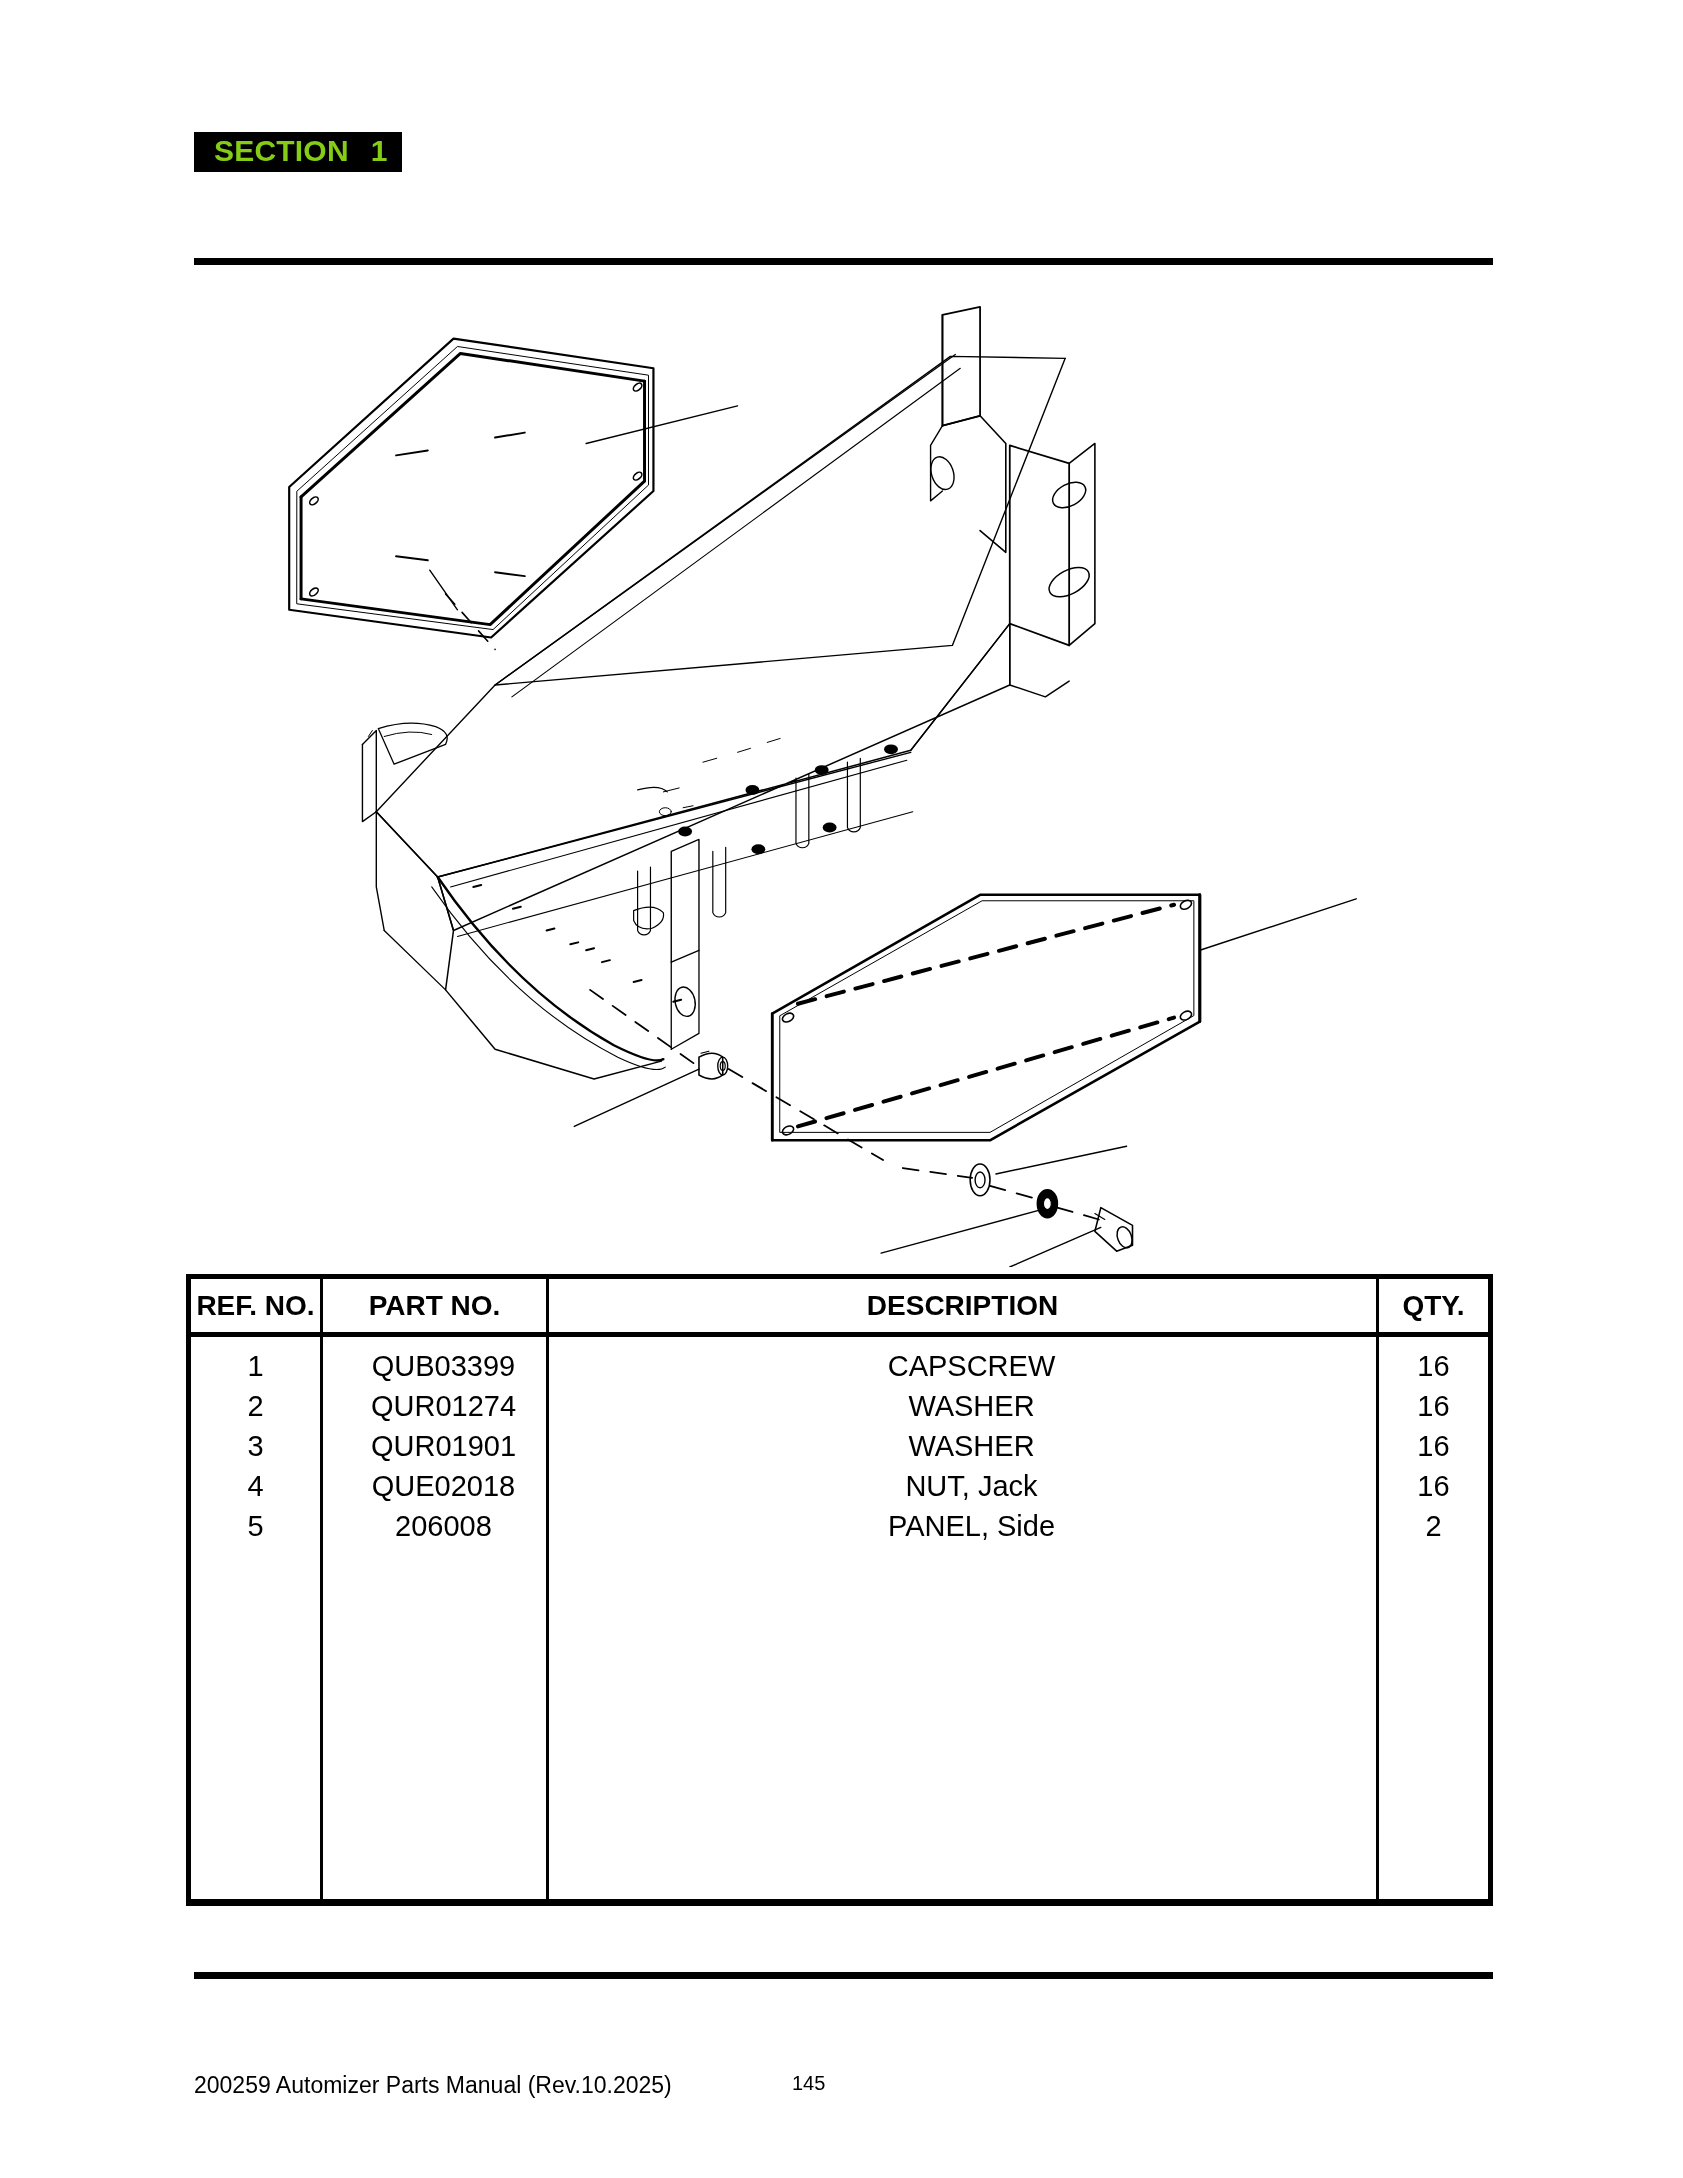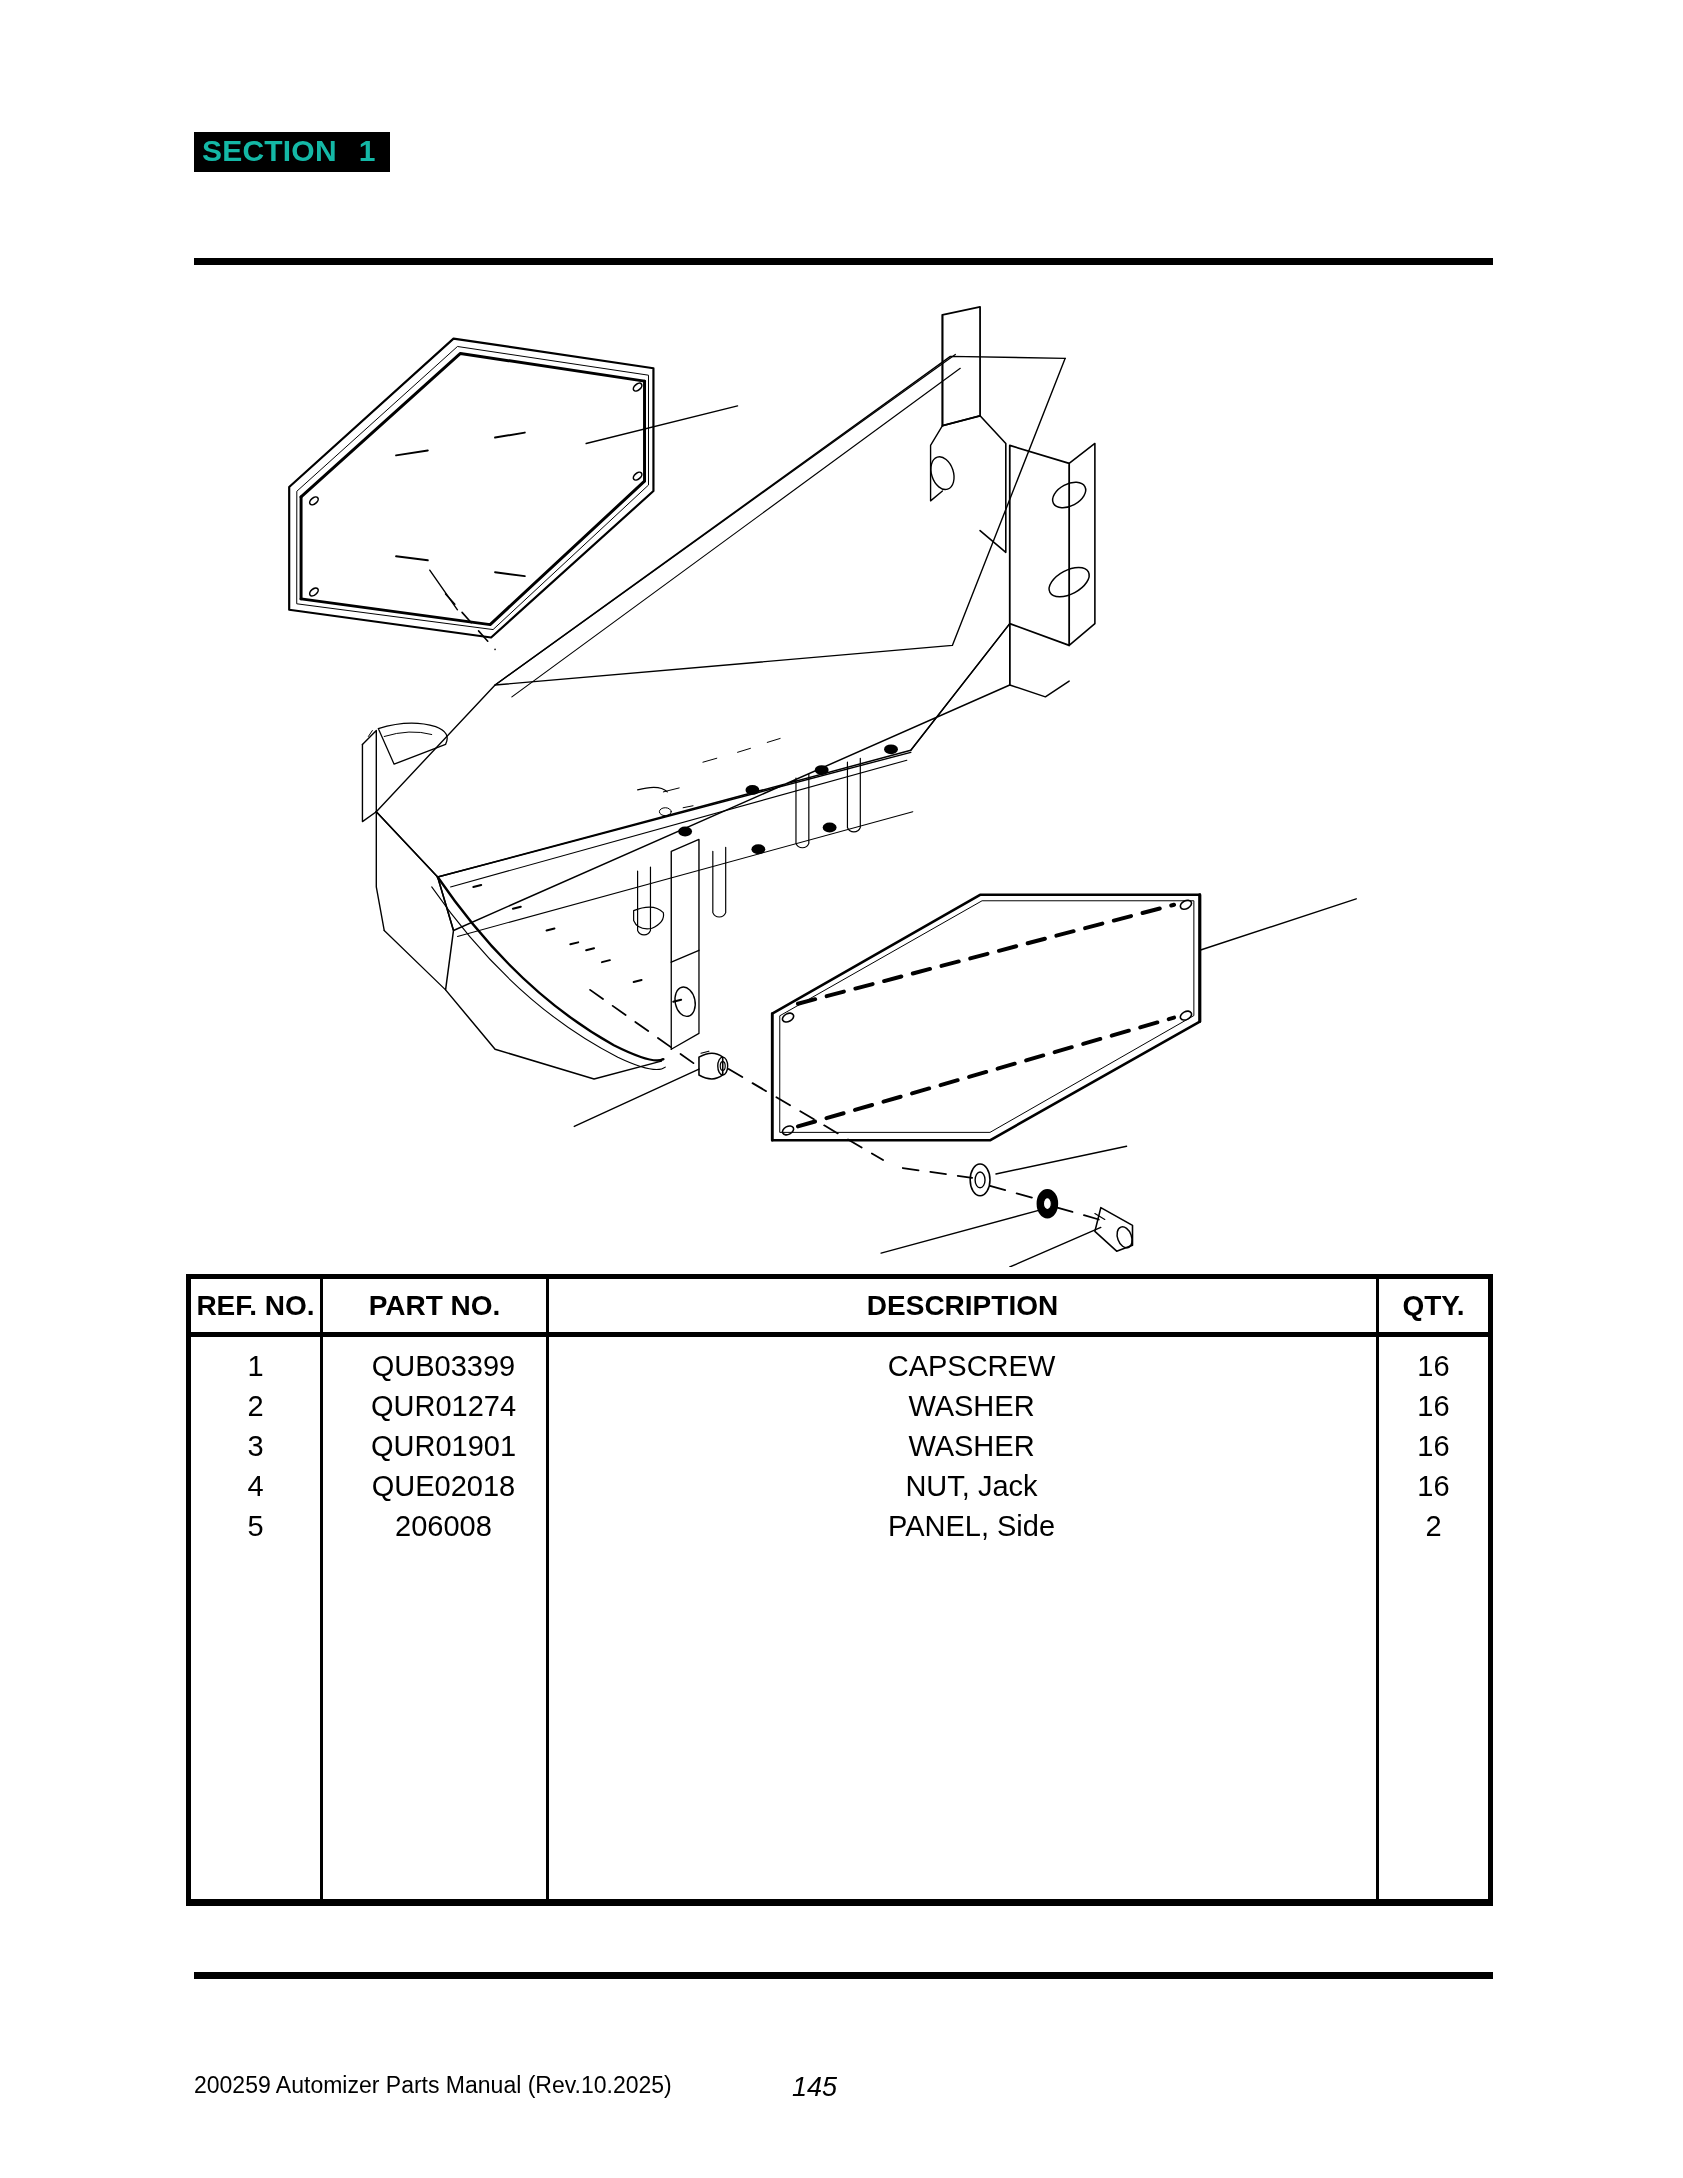--- a/index.html
+++ b/index.html
@@ -19,25 +19,25 @@
     background: #ffffff;
     overflow: hidden;
   }
 
   
   .section-badge {
     position: absolute;
     left: 194px;
     top: 132px;
     background: #000000;
-    color: #14b8a6;
+    color: #84cc16;
     font-weight: bold;
     font-size: 30px;
     letter-spacing: 0.2px;
-    padding: 4px 14px 6px 8px;
+    padding: 4px 14px 6px 20px;
     line-height: 1;
     white-space: nowrap;
   }
   .section-badge .sec-no {
     display: inline-block;
     margin-left: 22px;
   }
 
   .title-row {
     position: absolute;
@@ -159,22 +159,21 @@
     position: absolute;
     left: 194px;
     top: 2072px;
     font-size: 23px;
     white-space: nowrap;
   }
   .footer-page {
     position: absolute;
     left: 792px;
     top: 2072px;
-    font-size: 27px;
-    font-style: italic;
+    font-size: 20px;
   }
 </style>
 </head>
 <body>
 
 <div class="page">
 
   <div class="section-badge">
     <span>SECTION</span><span class="sec-no">1</span>
   </div>

